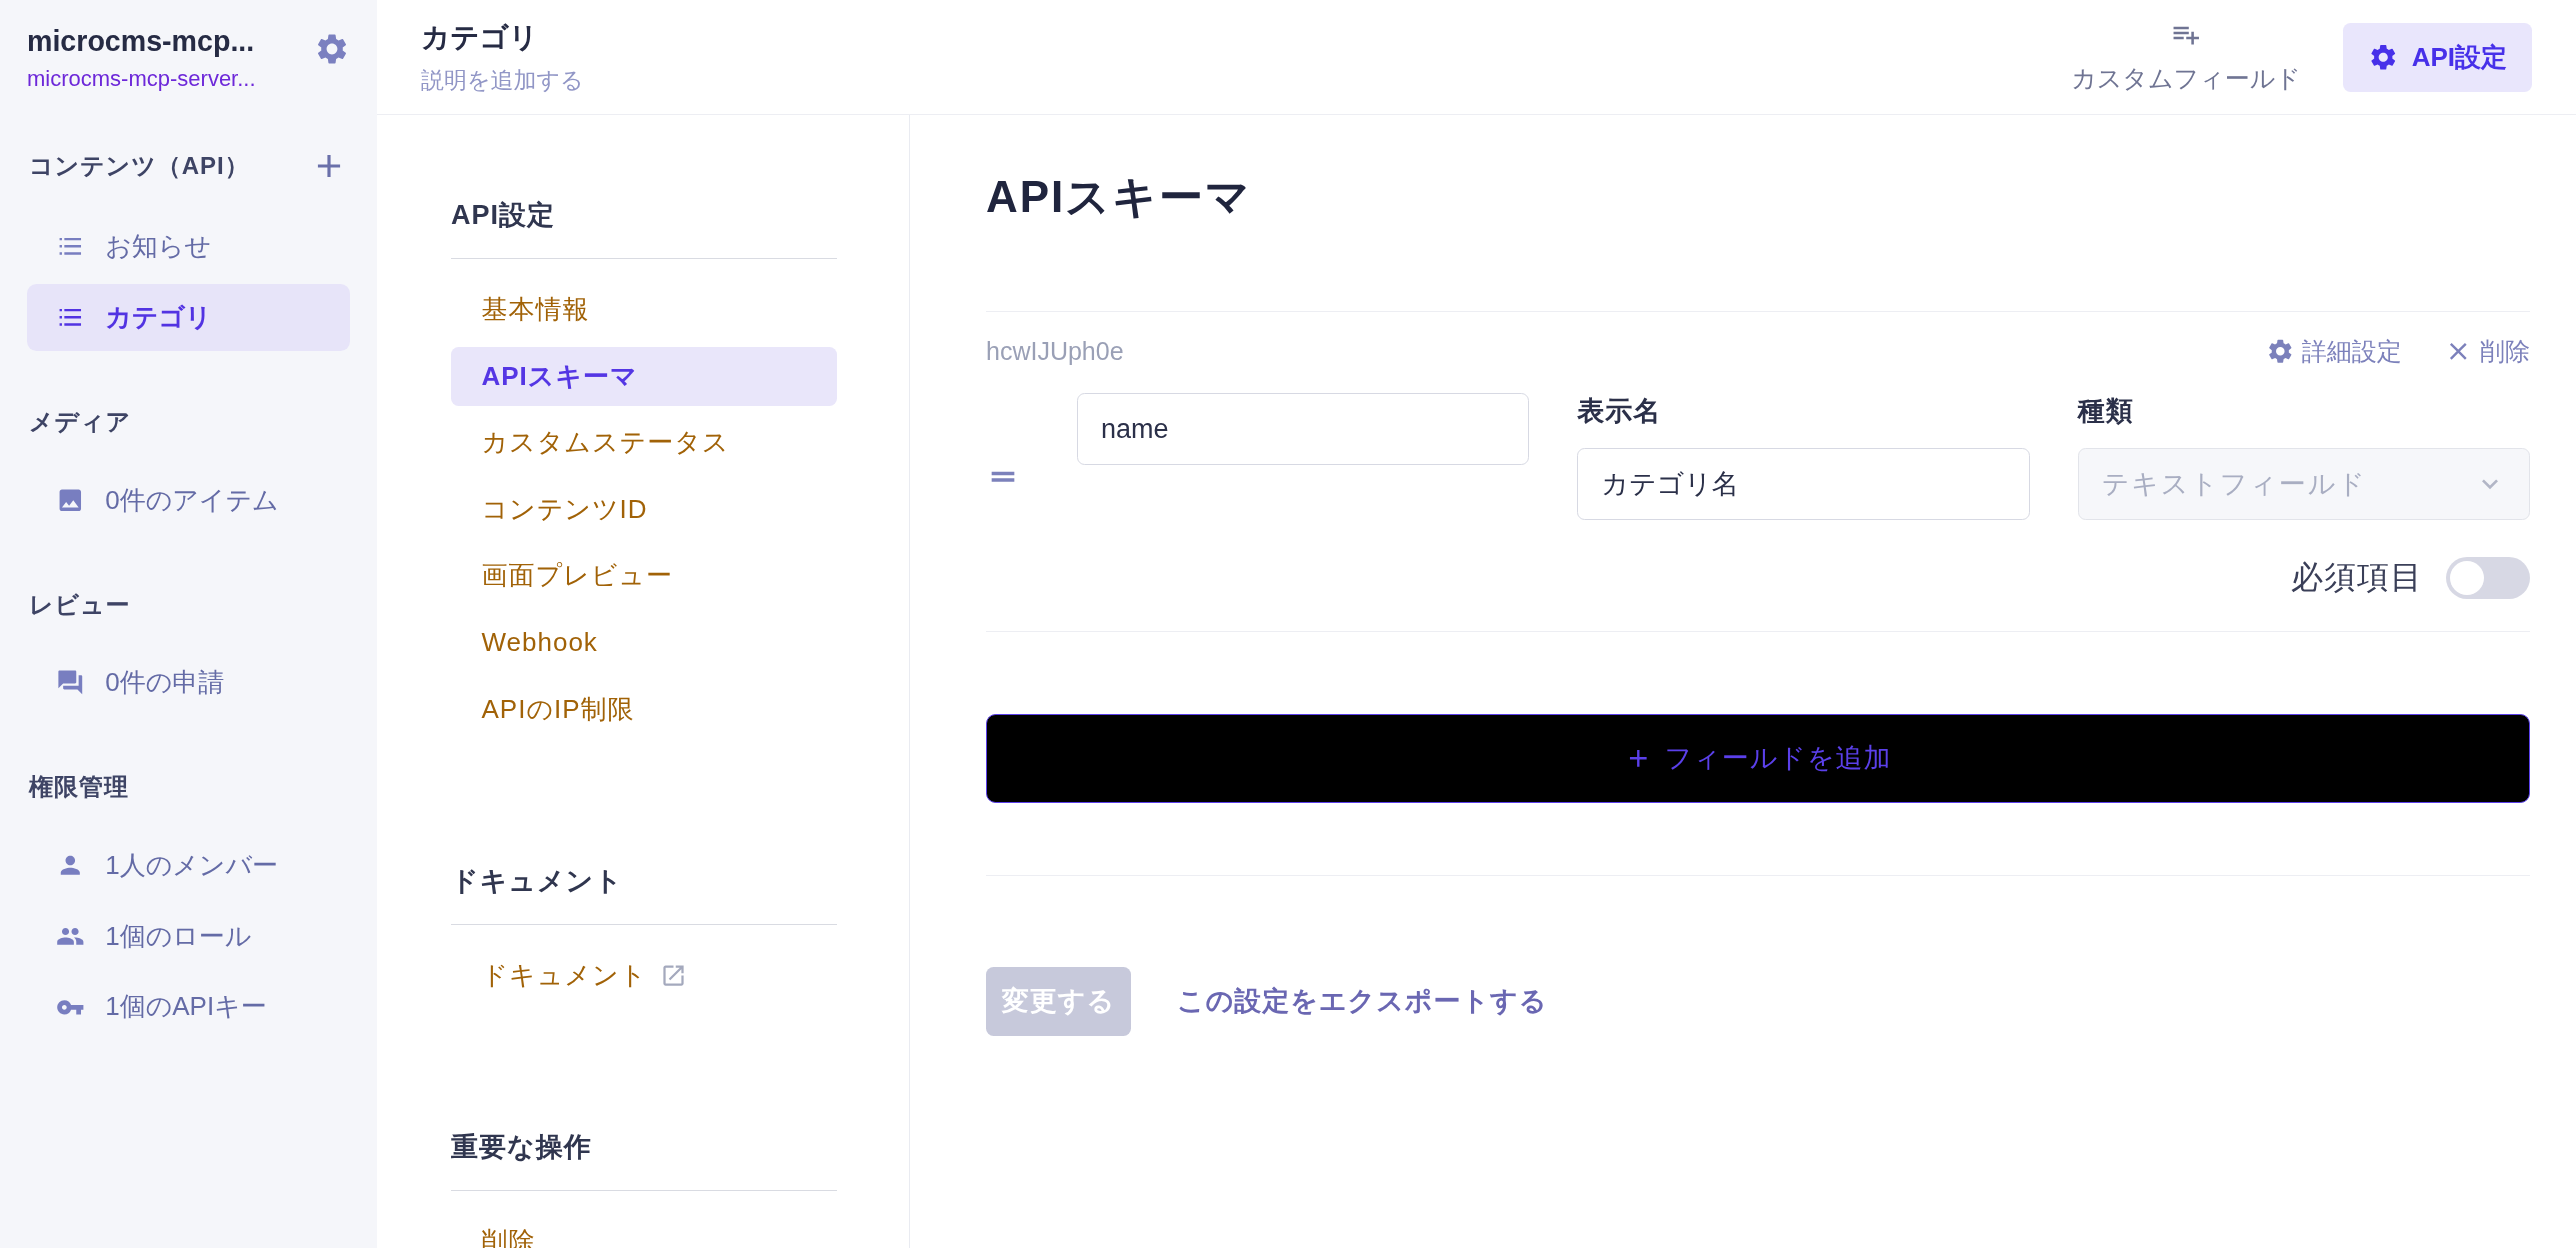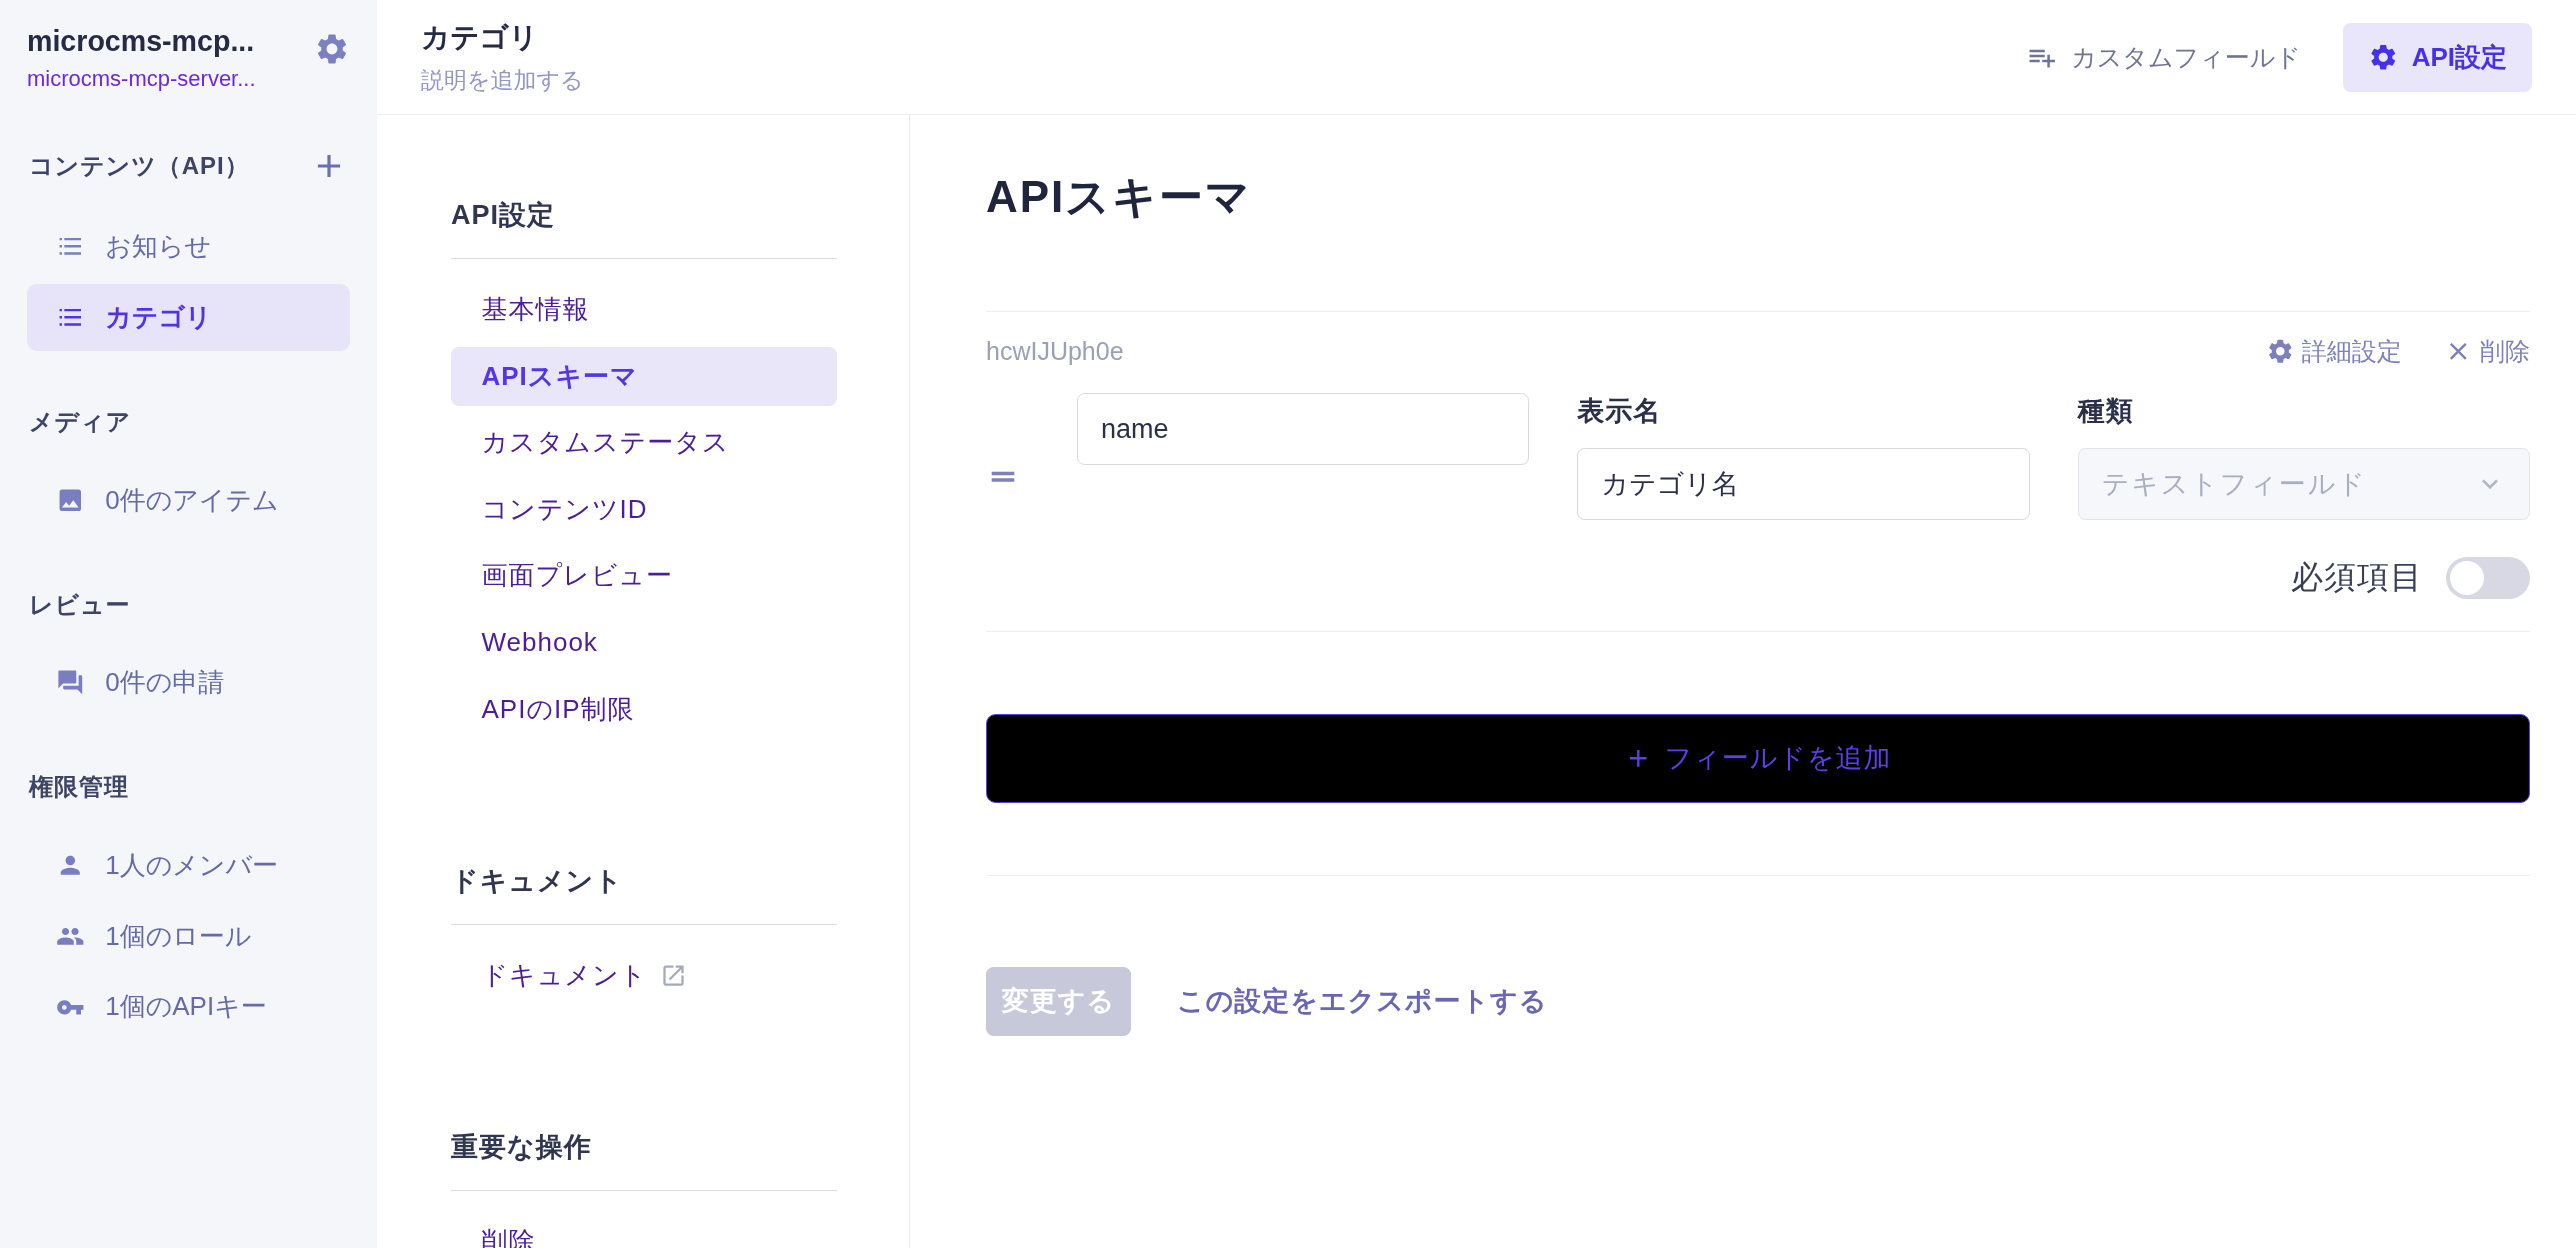--- a/index.html
+++ b/index.html
@@ -28,35 +28,35 @@
   .side-item.selected { background:#e7e4f9; color:#5233e2; font-weight:bold; }
   .side-item.selected .ic { color:#5233e2; }
 
   
   .right-col { flex:1; display:flex; flex-direction:column; min-width:0; }
   .topbar { height:115px; flex:none; border-bottom:1px solid #edeef3; background:#fff;
             display:flex; align-items:center; padding:0 44px; }
   .tb-title { font-size:28.6px; font-weight:bold; color:#262b44; }
   .tb-sub { font-size:23px; color:#9196c6; margin-top:7.6px; cursor:pointer; }
   .tb-spacer { flex:1; }
-  .tb-custom { display:flex; align-items:center; gap:13.3px; font-size:25px; color:#6f7493; cursor:pointer; }
+  .tb-custom { display:flex; align-items:center; gap:13.3px; font-size:25px; color:#6f7493; cursor:pointer;flex-direction:column; }
   .tb-api-btn { margin-left:42px; height:69px; padding:0 25px; border-radius:7.6px; background:#e9e6fc;
                 color:#4730e9; font-size:26px; font-weight:bold; display:flex; align-items:center; gap:13.3px;
                 border:none; cursor:pointer; font-family:inherit; }
 
   .content-row { flex:1; display:flex; min-height:0; }
 
   
   .settings-nav { width:533px; flex:none; border-right:1px solid #e9ebf1; padding:82px 0 0 74px; }
   .nav-block { width:386px; }
   .nav-heading { font-size:27px; font-weight:bold; color:#30364f; letter-spacing:1px; }
   .nav-divider { height:1px; background:#d9dbe2; margin-top:25px; }
   .nav-list { margin-top:21px; display:flex; flex-direction:column; gap:7.6px; }
   .nav-item { height:59px; display:flex; align-items:center; gap:13.3px; padding:0 15.2px 0 30.5px;
-              font-size:26px; color:#4c1d95; border-radius:7.6px; cursor:pointer; letter-spacing:1px; }
+              font-size:26px; color:#a16207; border-radius:7.6px; cursor:pointer; letter-spacing:1px; }
   .nav-item.selected { background:#e9e6fa; color:#5436e4; font-weight:bold; }
   .nav-item .ext { color:#a4a9bd; }
   .gap-section { margin-top:124px; }
 
   
   .main { flex:1; min-width:0; padding:53px 46px 0 76px; }
   .main-h1 { font-size:44px; font-weight:bold; color:#20253e; letter-spacing:1.9px; }
   .hr { height:1px; background:#edeef3; }
   .hr-top { margin-top:84px; }
   .meta-row { margin-top:23px; display:flex; align-items:center; }

